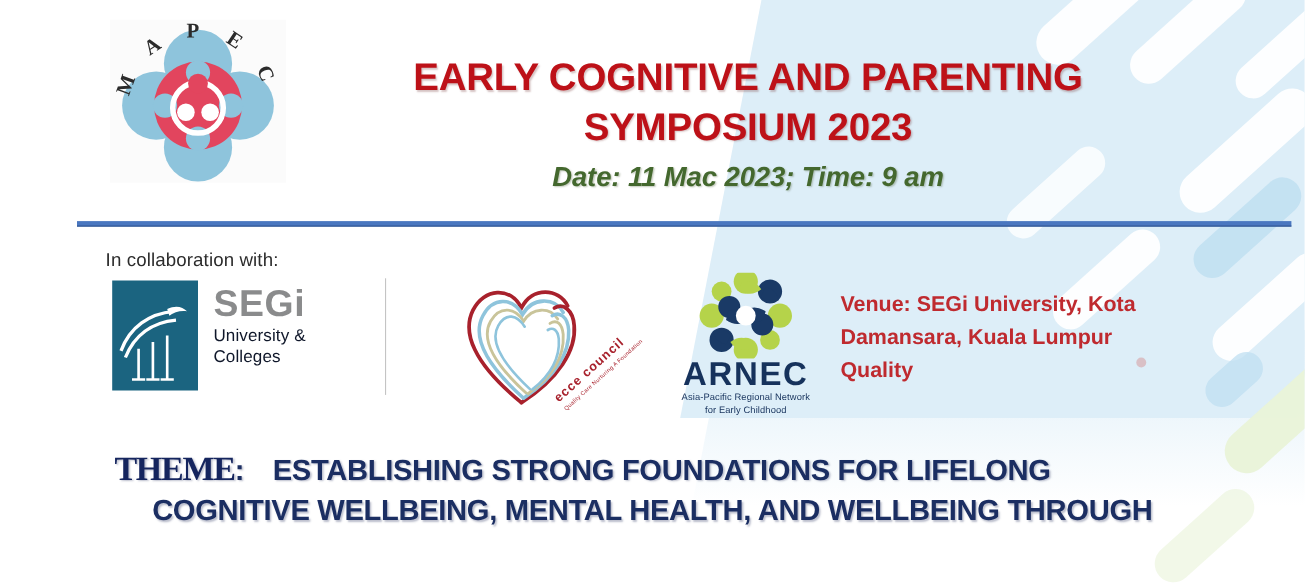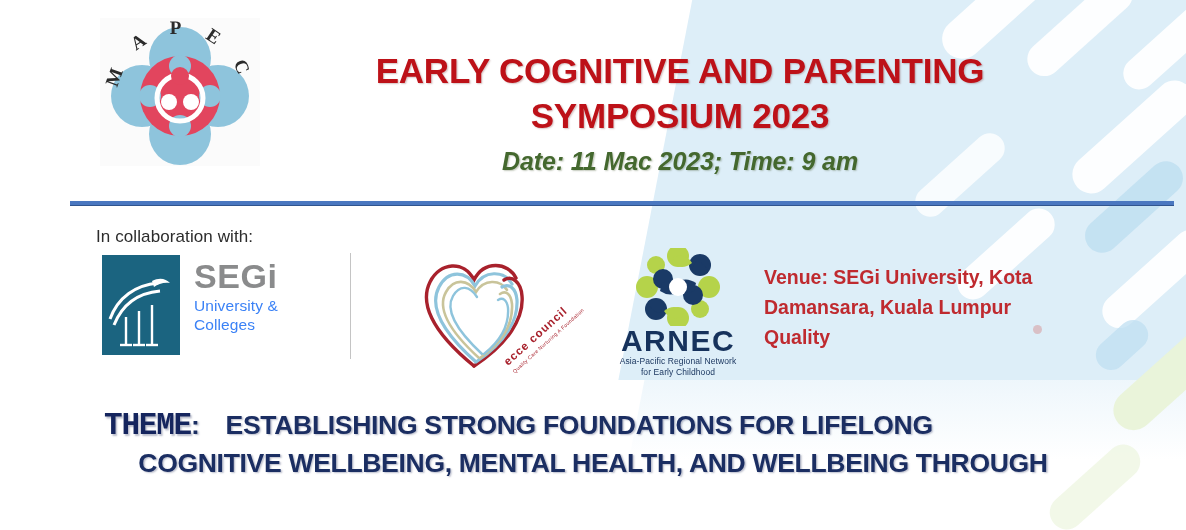--- a/index.html
+++ b/index.html
@@ -129,21 +129,21 @@
     position:absolute; left:0; top:0; width:78px; height:100px;
     background:#1b6480;
   }
   .segi-mark svg { display:block; }
   .segi-text { position:absolute; left:92px; top:4px; }
   .segi-name {
     font-size:34px; font-weight:bold; color:#8a8b8c; letter-spacing:.6px;
     line-height:34px;
   }
   .segi-sub {
-    font-size:15.5px; color:#3b82f6; line-height:19px; margin-top:3px;
+    font-size:15.5px; color:#0f172a; line-height:19px; margin-top:3px;
     letter-spacing:.1px;
   }
   .segi-rule {
     position:absolute; left:350px; top:253px; width:1px; height:106px;
     background:#c4c4c4;
   }
 
   
   .ecce-wrap { position:absolute; left:412px; top:248px; width:175px; height:128px; }
 
@@ -164,21 +164,21 @@
     position:absolute; left:764px; top:262px; width:350px;
     color:#bf2a2f; font-size:19.5px; font-weight:bold; line-height:30px;
     letter-spacing:0px;
   }
 
   
   .theme-block { position:absolute; left:0; top:408px; width:1186px; }
   .theme-line1 { text-align:left; padding-left:104px; white-space:nowrap; }
   .theme-line2 { text-align:center; margin-top:5px; }
   .theme-word {
-    font-family:Liberation Mono, monospace;
+    font-family:Liberation Serif, serif;
     font-size:31px; font-weight:bold; color:#15255e;
     letter-spacing:-1.2px;
     text-shadow:1.5px 1.5px 1.8px rgba(60,70,110,.35);
   }
   .theme-body {
     font-size:26.5px; font-weight:bold; color:#1b2e62;
     letter-spacing:-0.3px;
     text-shadow:1.4px 1.4px 1.8px rgba(60,70,110,.35);
   }
   .theme-gap { display:inline-block; width:26px; }

